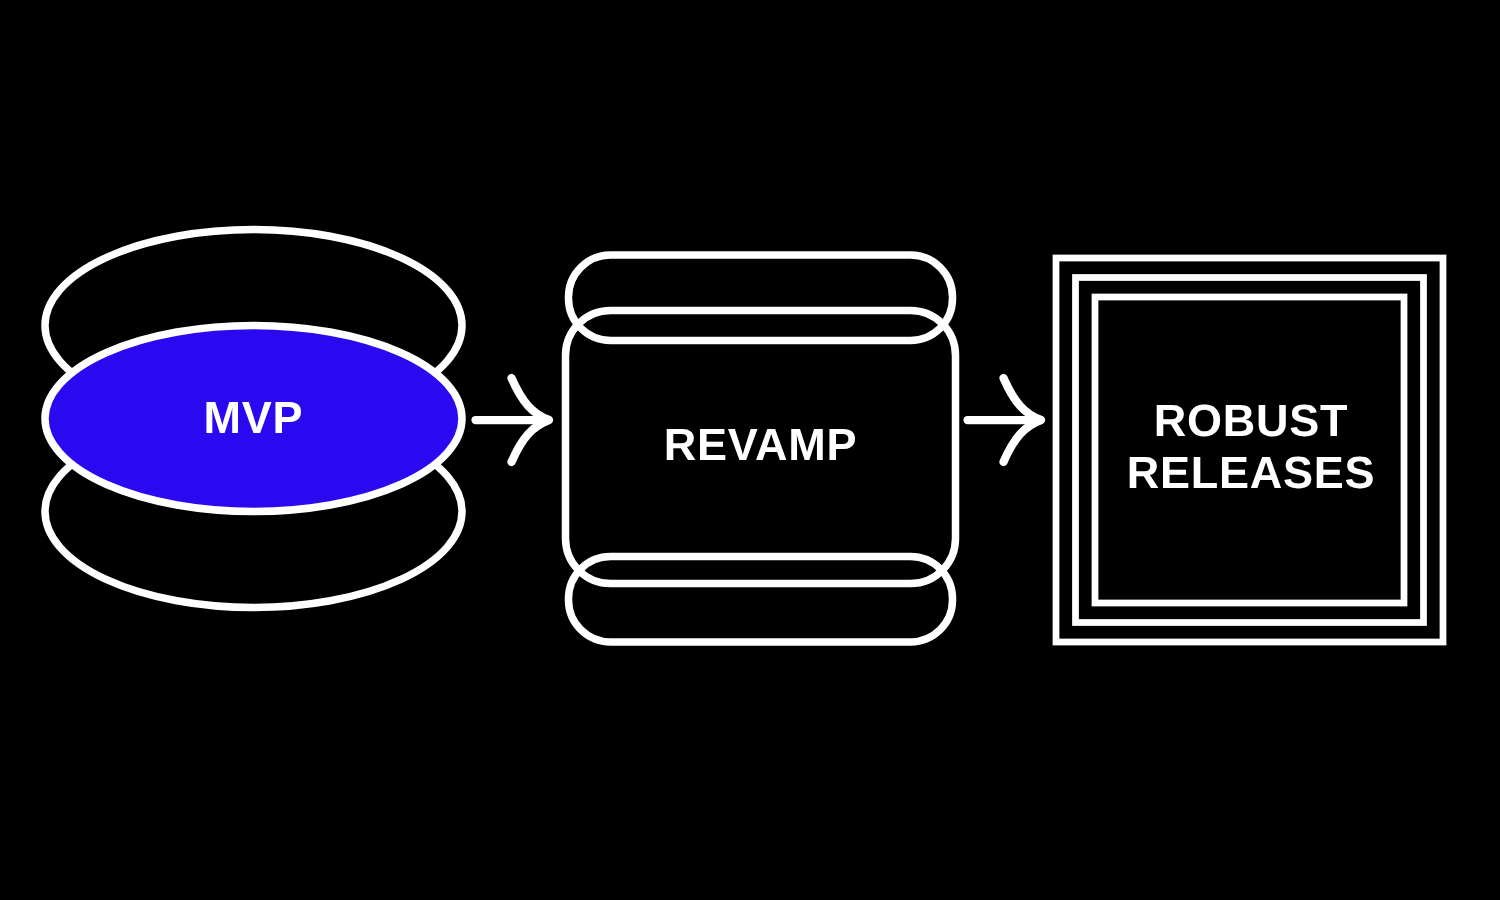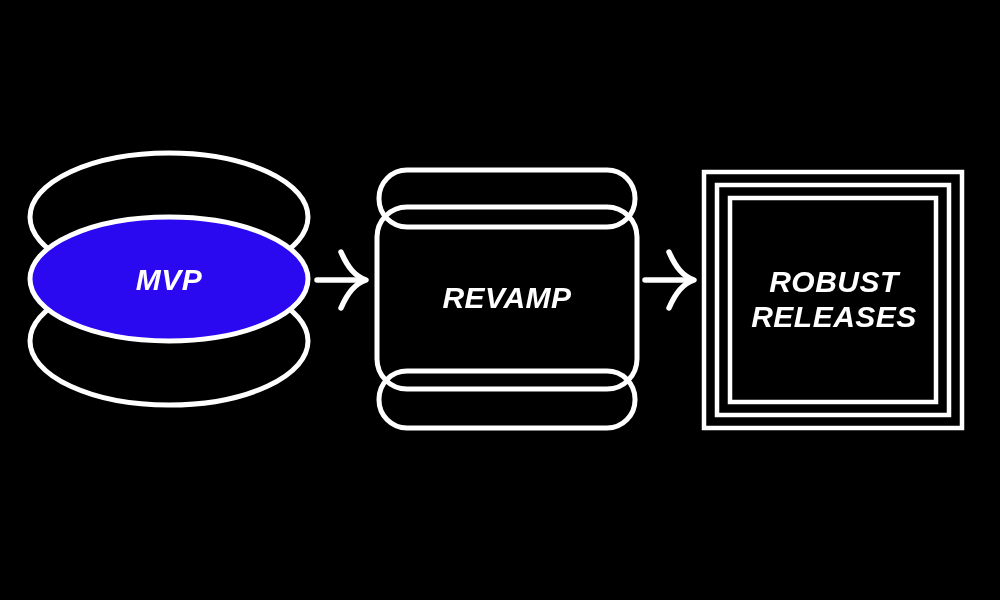--- a/index.html
+++ b/index.html
@@ -6,21 +6,20 @@
     margin: 0;
     padding: 0;
     background: #000000;
   }
   .stage {
     position: relative;
     width: 980px;
     height: 600px;
     background: #000000;
     overflow: hidden;
-    font-style: italic;
   }
   svg.diagram {
     position: absolute;
     inset: 0;
     display: block;
   }
   .shape-stroke {
     fill: none;
     stroke: #ffffff;
     stroke-width: 5;

